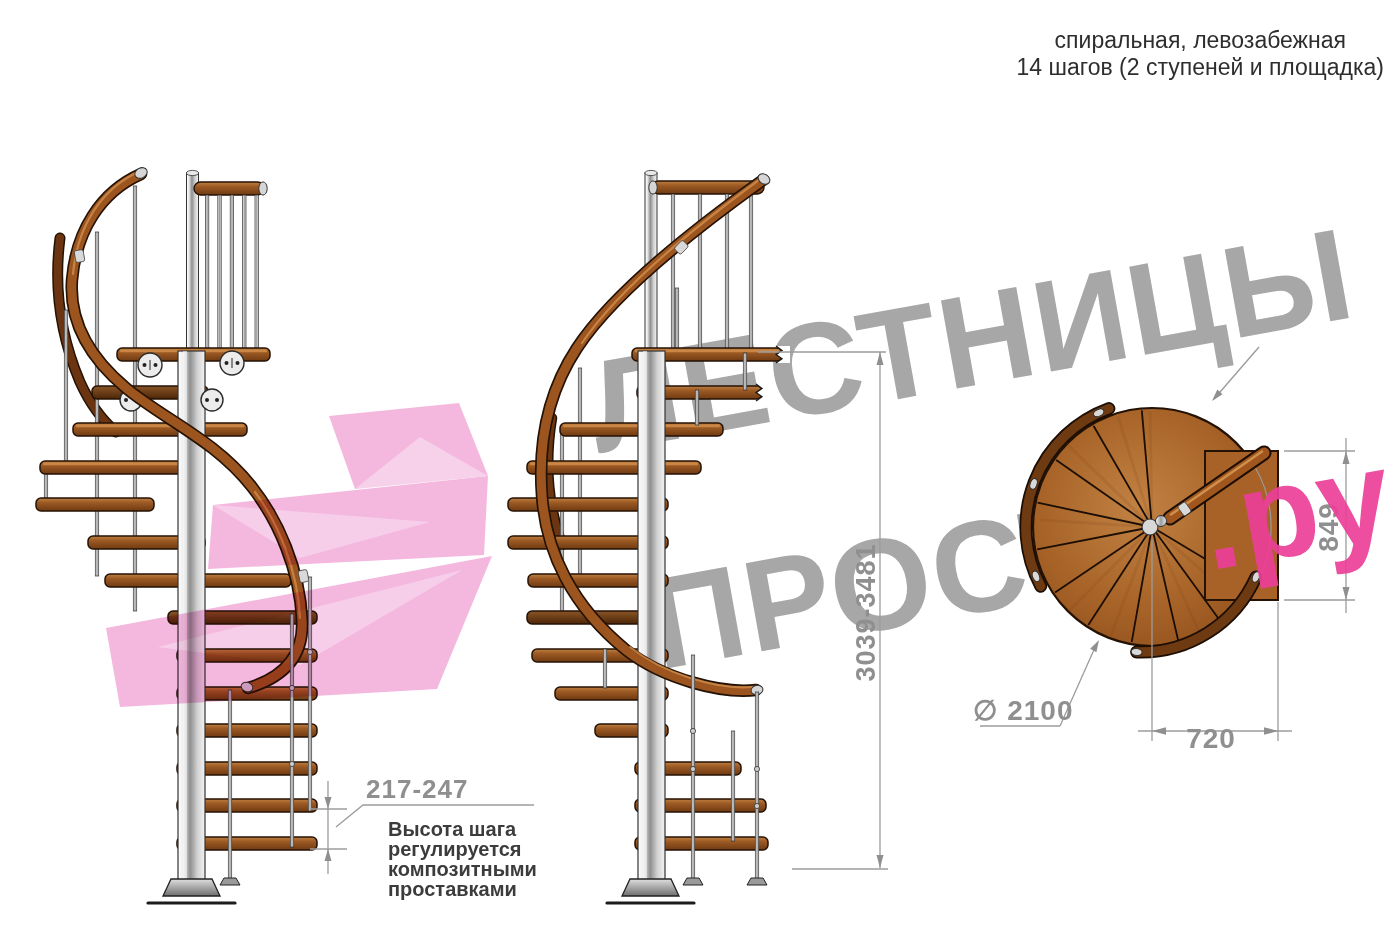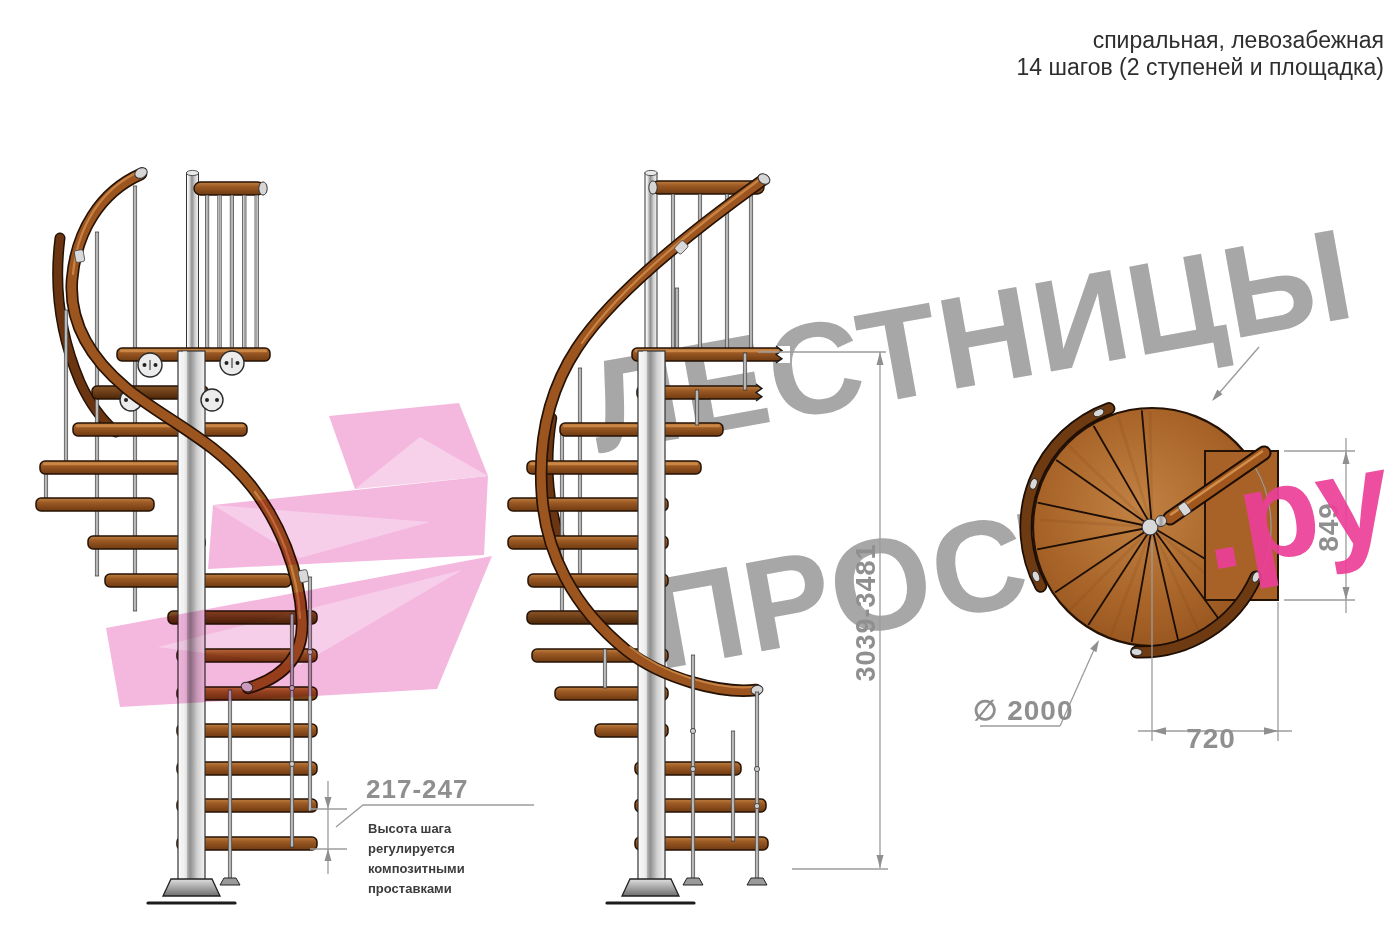--- a/index.html
+++ b/index.html
@@ -1,25 +1,25 @@
 <!DOCTYPE html>
 <html><head>
 <meta charset="utf-8">
 <style>
   html,body{margin:0;padding:0;background:#ffffff;}
   .canvas{position:relative;width:1400px;height:937px;overflow:hidden;background:#fff;
           font-family:"Liberation Sans",sans-serif;}
   svg{display:block;}
   
-  .header{position:absolute;right:16px;top:27px;text-align:right;color:#2e2e2e;
+  .header{position:absolute;right:16px;top:27px;text-align:center;color:#2e2e2e;
           font-size:23px;line-height:27px;font-weight:400;}
   .dim{position:absolute;color:#8f8f8f;font-weight:700;white-space:nowrap;}
   .dim-step{left:366px;top:774px;font-size:26px;letter-spacing:1px;text-align:right;}
-  .dim-note{position:absolute;left:368px;top:819px;color:#3c3c3c;font-weight:700;
-            font-size:13px;line-height:20px;white-space:pre-line;}
+  .dim-note{position:absolute;left:388px;top:819px;color:#3c3c3c;font-weight:700;
+            font-size:20px;line-height:20px;white-space:pre-line;}
   .dim-total{left:776px;top:597px;width:180px;text-align:center;font-size:27px;
              transform:rotate(-90deg);letter-spacing:1px;}
   .dim-depth{left:1269px;top:511px;width:120px;text-align:center;font-size:28px;
              transform:rotate(-90deg);letter-spacing:1px;}
   .dim-width{left:1151px;top:695px;width:120px;text-align:center;font-size:28px;letter-spacing:1px;margin-top:28px;}
   .dim-diam{left:973px;top:694px;font-size:28px;letter-spacing:1px;}
   
   .wm{position:absolute;left:498px;top:236px;width:880px;text-align:right;
       font-weight:700;font-size:130px;line-height:224px;letter-spacing:2px;
       transform:rotate(-10.2deg);white-space:nowrap;pointer-events:none;}
@@ -333,21 +333,21 @@
   </div>
 
   <div class="dim dim-step">217-247</div>
   <div class="dim-note">Высота шага
 регулируется
 композитными
 проставками</div>
   <div class="dim dim-total">3039-3481</div>
   <div class="dim dim-depth">849</div>
   <div class="dim dim-width">720</div>
-  <div class="dim dim-diam">∅ 2000</div>
+  <div class="dim dim-diam">∅ 2100</div>
 
   <svg class="layer-arrows" width="1400" height="937" viewBox="0 0 1400 937">
     <g opacity="0.82">
       <polygon points="329,416 459,403 488,476 355,489" fill="#f2a9d8"></polygon>
       <polygon points="213,505 488,476 484,555 208,569" fill="#f2a9d8"></polygon>
       <polygon points="106,628 492,556 437,689 120,707" fill="#f2a9d8"></polygon>
       <polygon points="355,489 488,476 420,437" fill="#ffffff" opacity="0.35"></polygon>
       <polygon points="213,505 430,522 300,558" fill="#ffffff" opacity="0.32"></polygon>
       <polygon points="158,647 462,570 300,665" fill="#ffffff" opacity="0.32"></polygon>
     </g>

